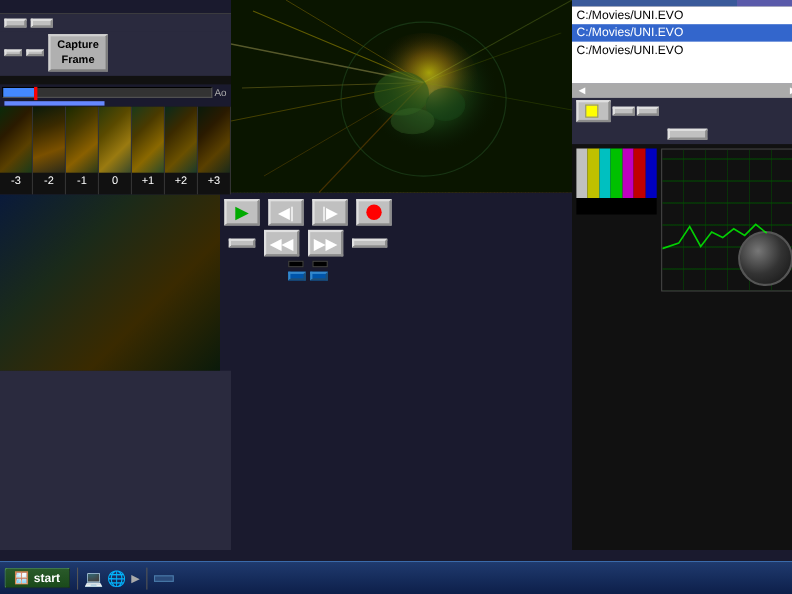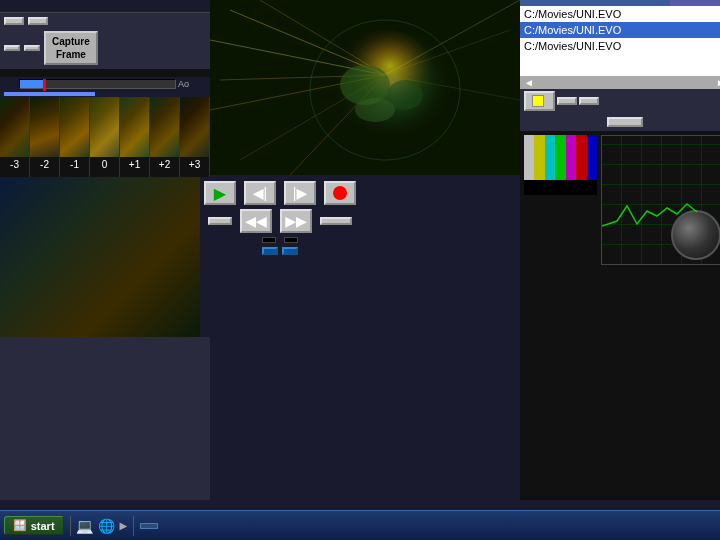--- a/index.html
+++ b/index.html
@@ -449,21 +449,21 @@
       display: flex;
       flex-direction: column;
       width: 310px;
     }
 
     
     .video-progress-row {
       display: flex;
       align-items: center;
       background: #1a1a2e;
-      padding: 2px 19px;
+      padding: 2px 2px;
     }
 
     .vid-progress {
       flex: 1;
       height: 10px;
       background: #333;
       border: 1px inset #555;
       position: relative;
       cursor: pointer;
     }

